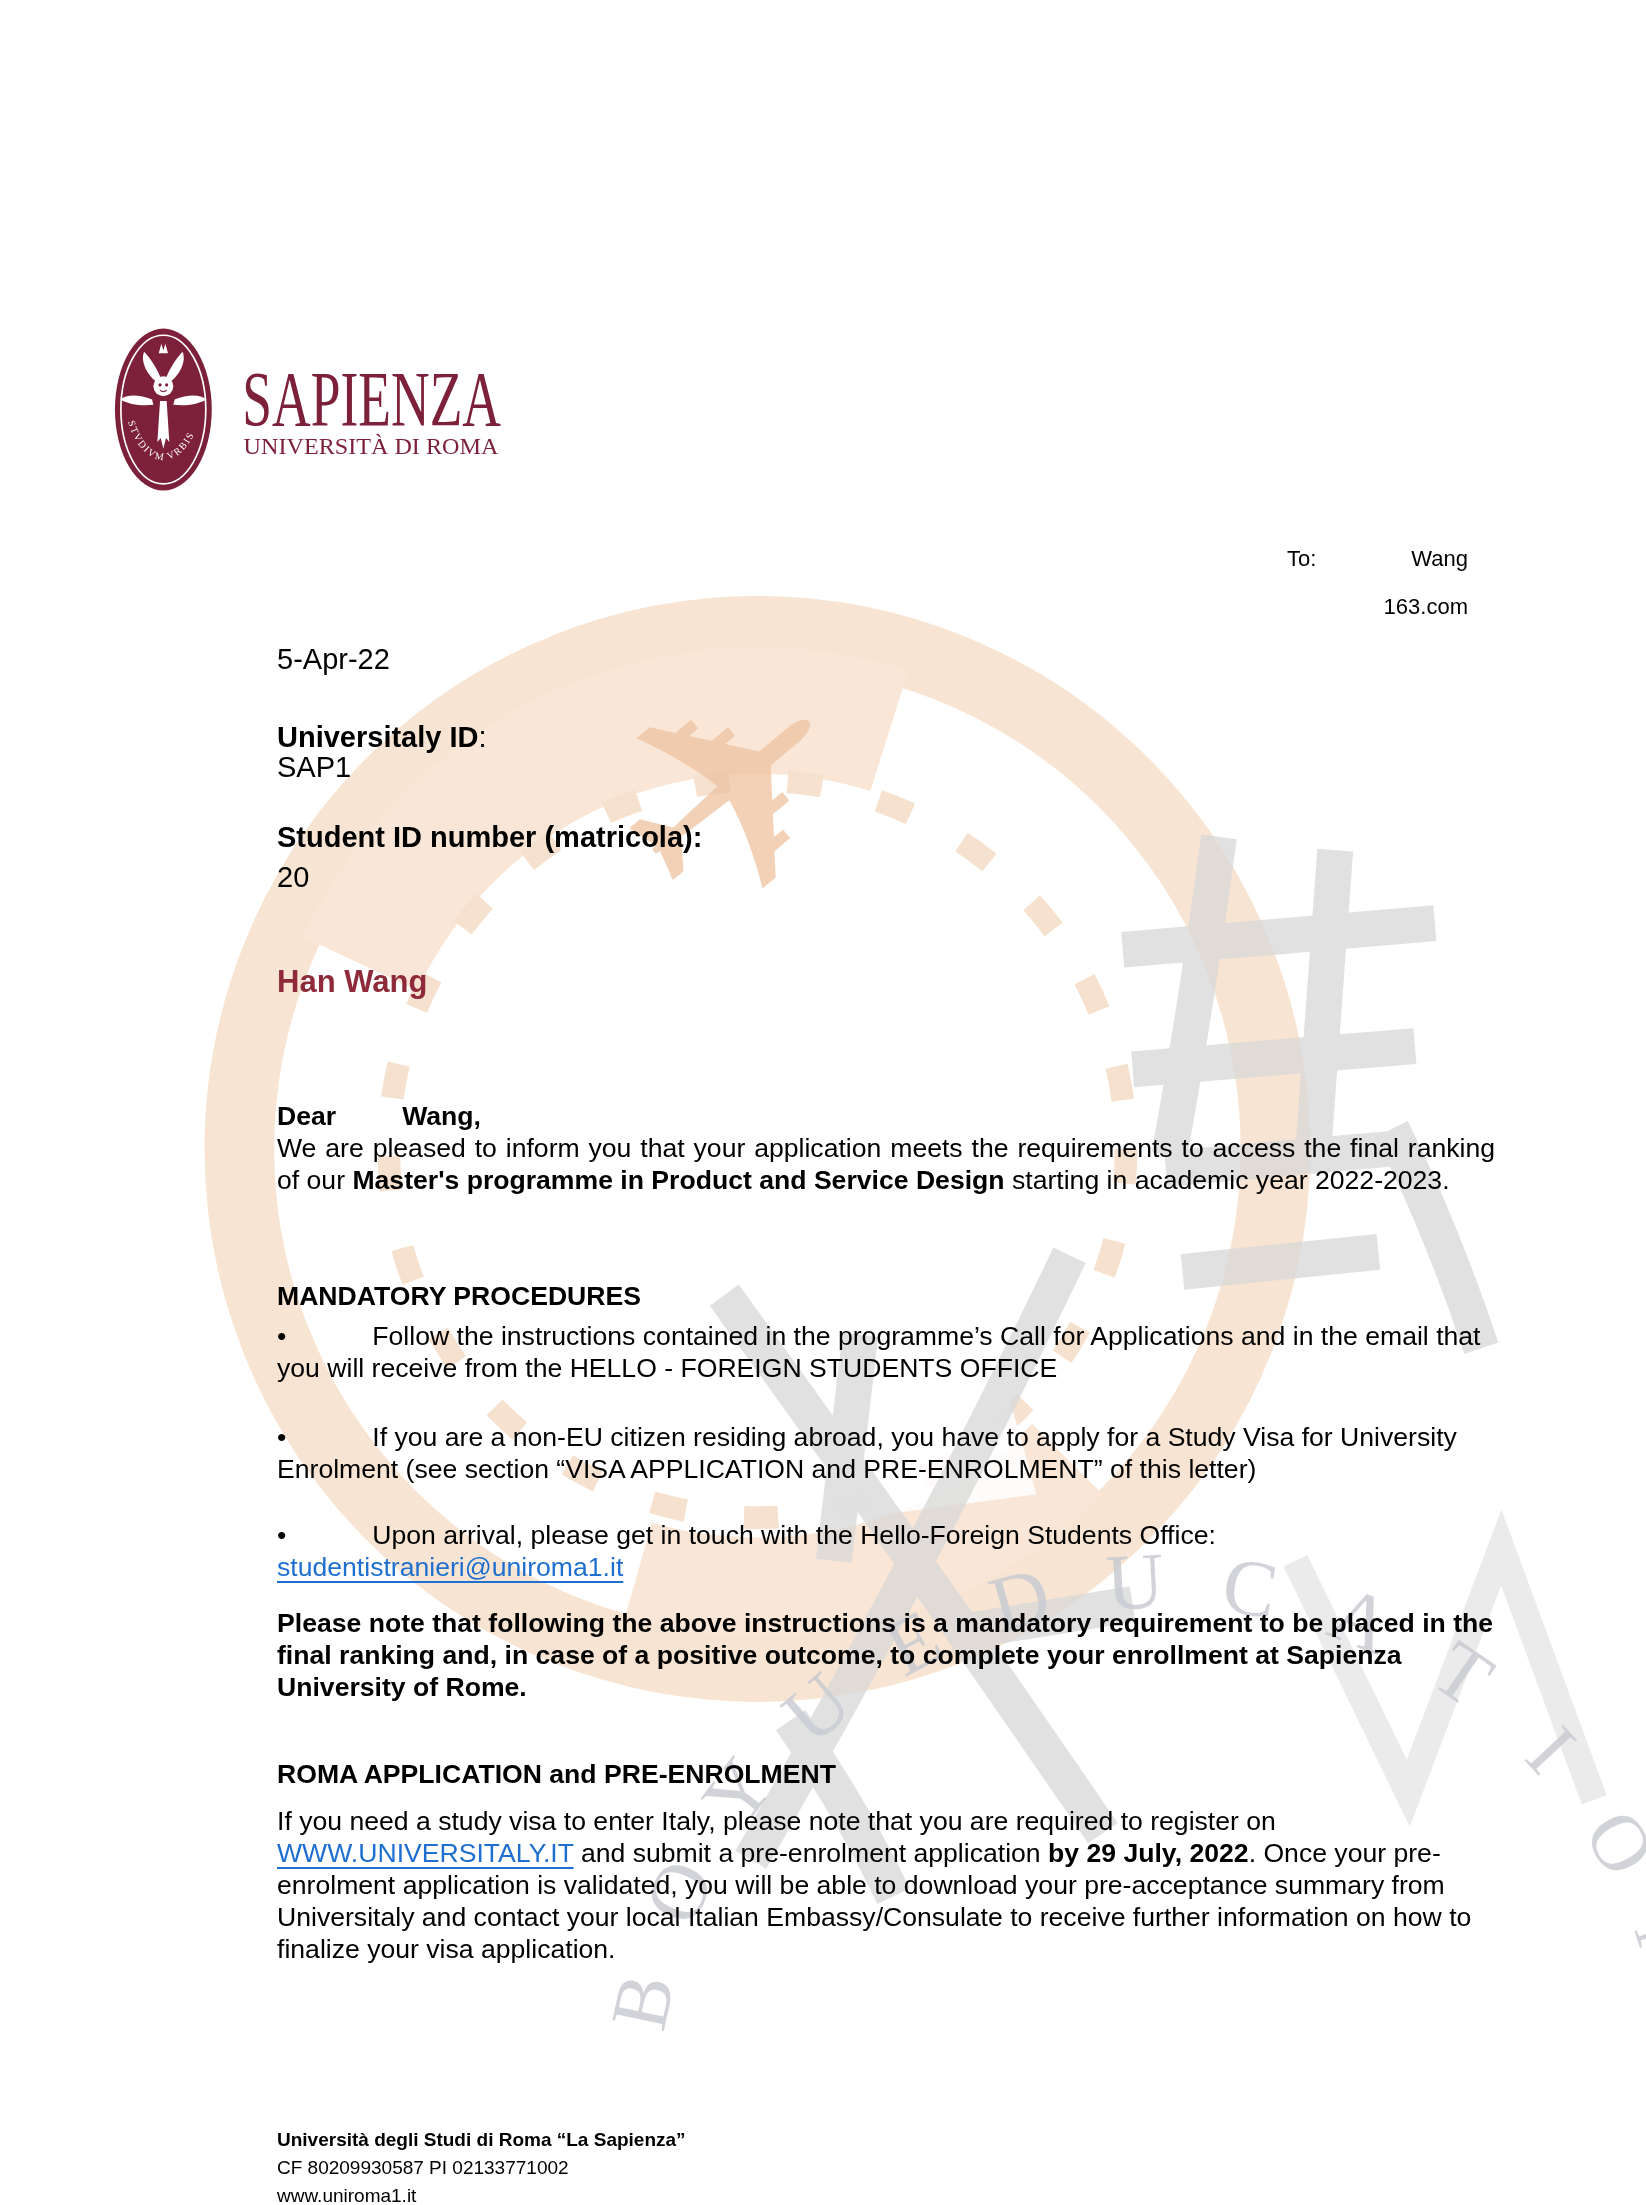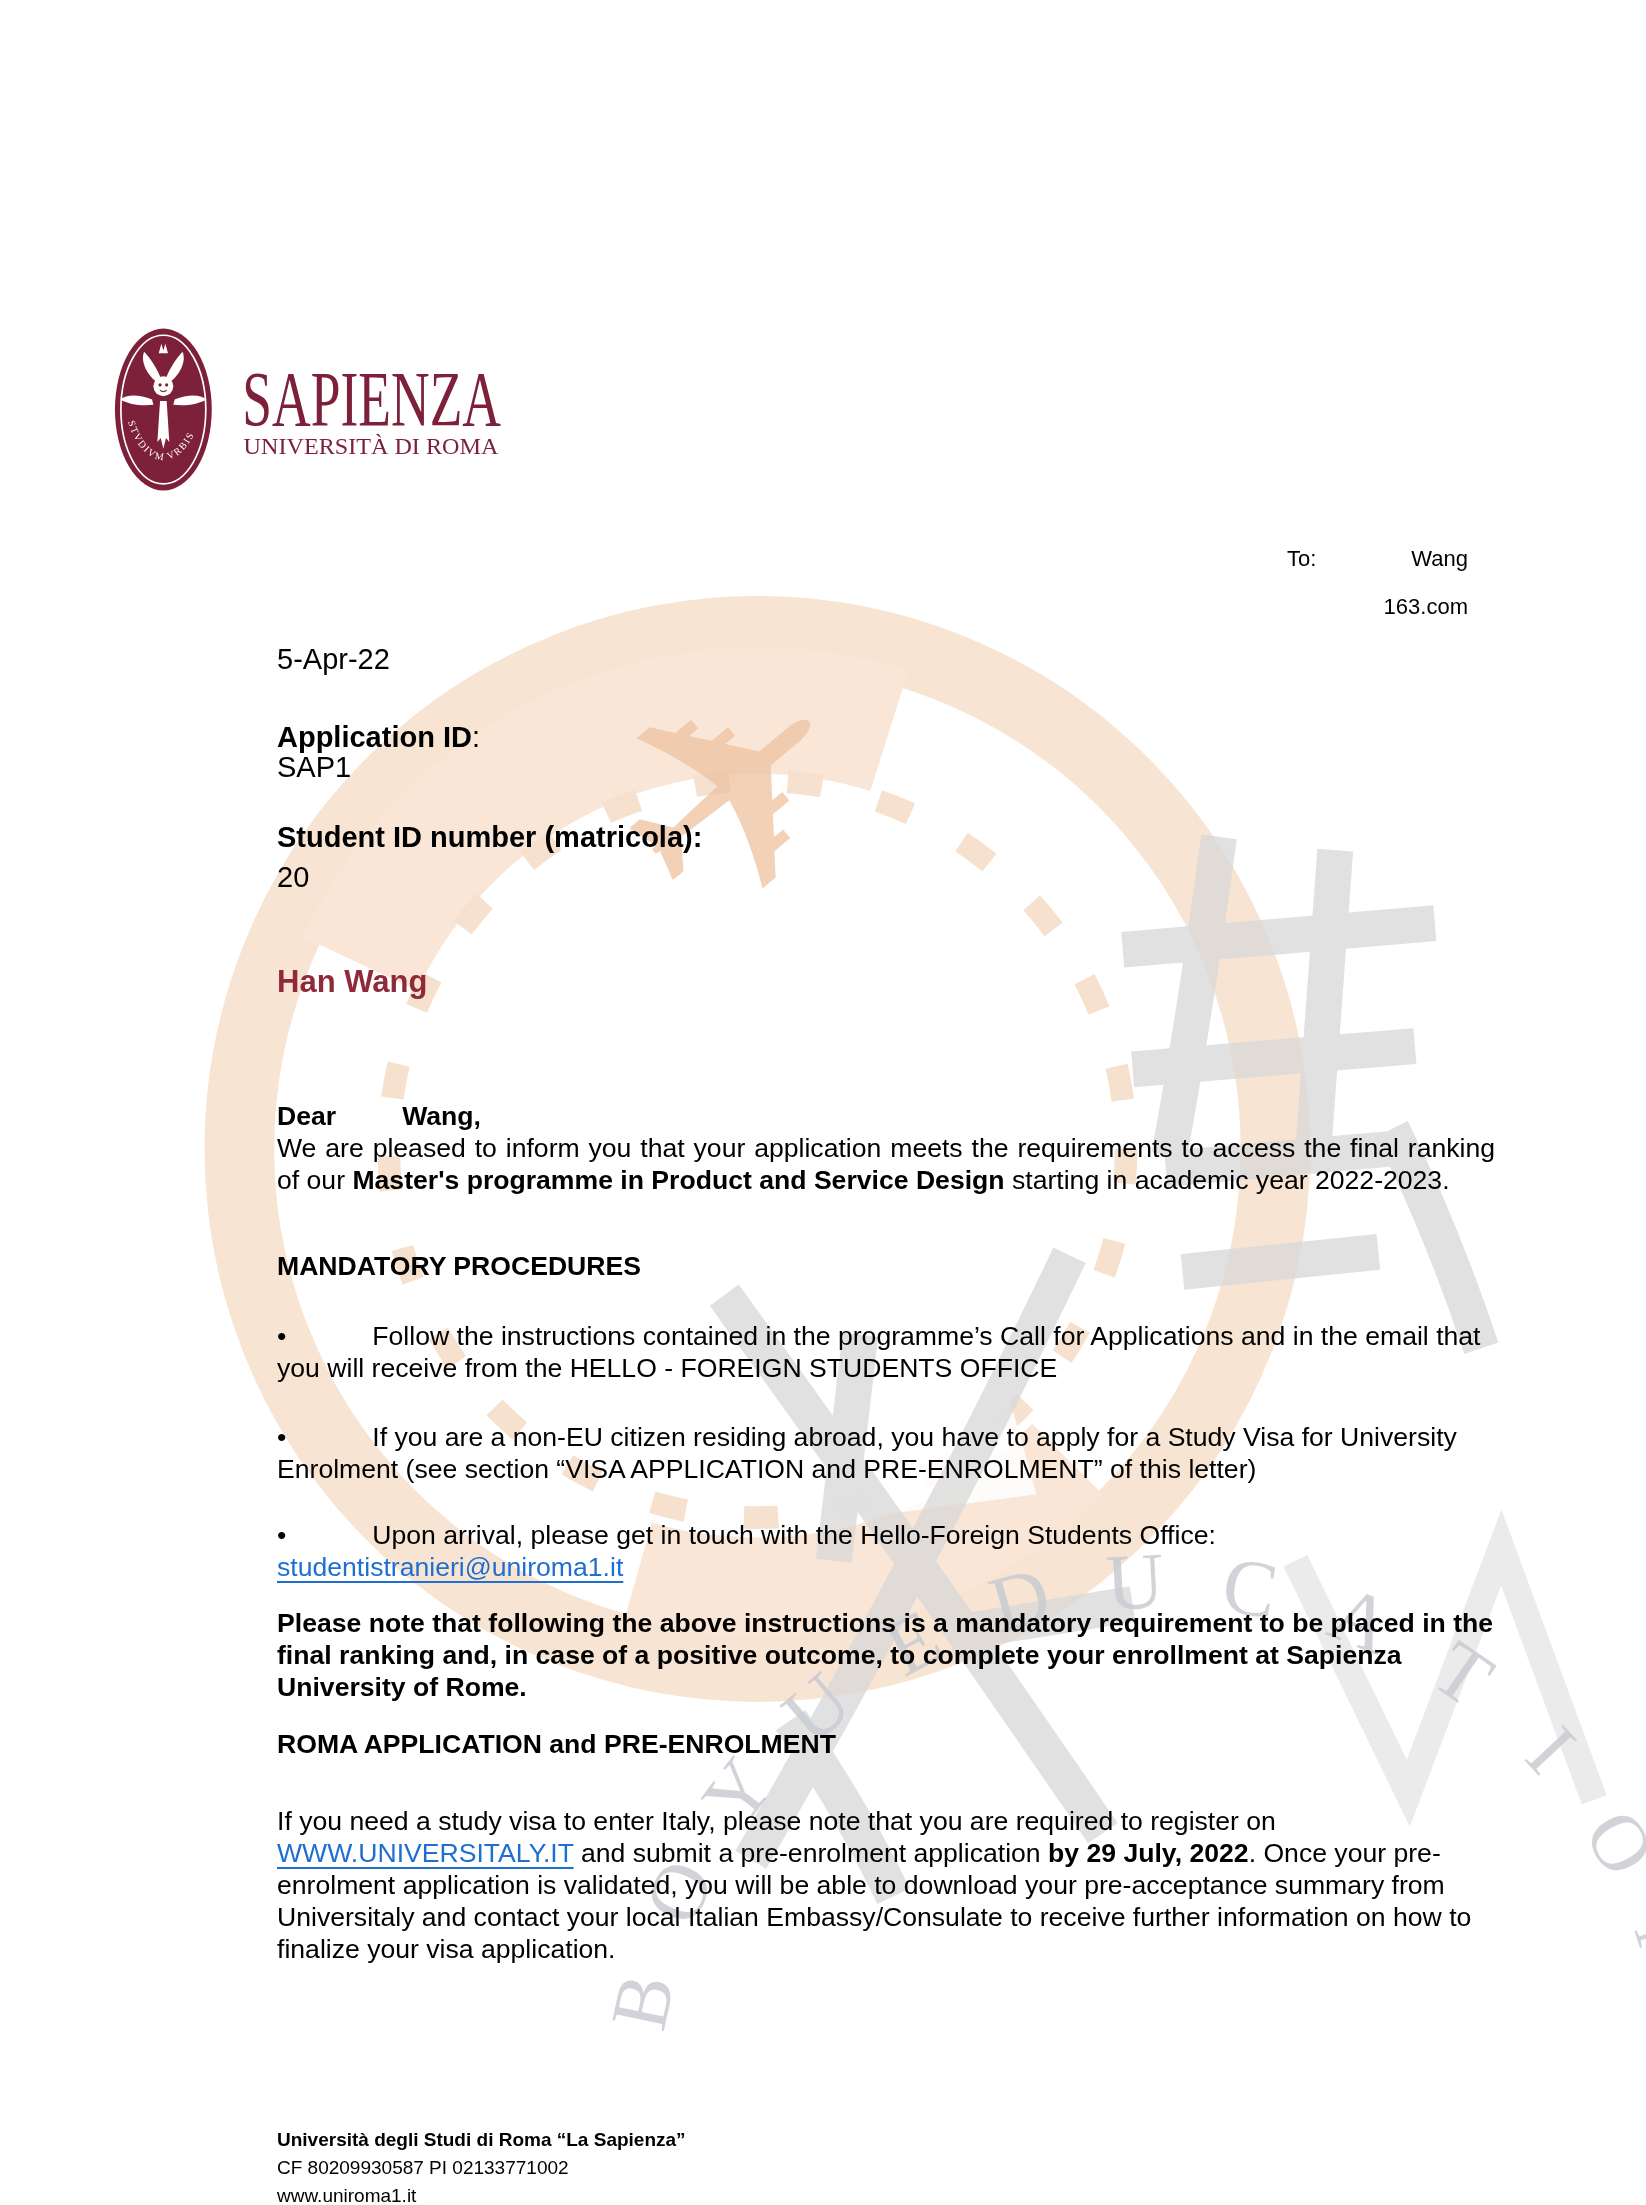--- a/index.html
+++ b/index.html
@@ -12,21 +12,21 @@
   
   #watermark { position:absolute; left:0; top:0; width:1647px; height:2205px; z-index:1; pointer-events:none; }
   #arc-letters span {
     position:absolute; font-family:"Liberation Serif", serif; font-size:80px;
     color:#c9ccd3; opacity:.85; font-weight:400;
   }
   
   .meta  { font-size:29px; line-height:35px; }
   .body-t{ font-size:26.6px; line-height:32px; }
   .title { font-size:31px; line-height:39px; font-weight:bold; color:#8e2a3a; }
-  .headg { font-size:26.6px; line-height:32px; font-weight:bold; }
+  .headg { font-size:26.6px; line-height:32px; font-weight:bold;margin-top:30px; }
   .to-block { width:181px; font-size:22px; line-height:48px; }
   .to-line1 { display:flex; justify-content:space-between; }
   .to-line2 { text-align:right; }
   .dear { font-weight:bold; }
   .dear-gap  { display:inline-block; width:66px; }
   .bullet-gap{ display:inline-block; width:86px; }
   .justify { text-align:justify; }
   p { margin:0; }
   a.link { color:#1f6fd0; text-decoration:underline; text-decoration-thickness:2px; text-underline-offset:4.6px; cursor:pointer; }
   .footer { font-size:19px; line-height:28px; }
@@ -122,21 +122,21 @@
     <div class="to-line1">
       <span>To:</span>
       <span>Wang</span>
     </div>
     <div class="to-line2">163.com</div>
   </div>
 
   <div class="abs z meta" style="left:277px; top:642px;">5-Apr-22</div>
 
   <div class="abs z meta" style="left:277px; top:720px;">
-    <b>Application ID</b><span>:</span>
+    <b>Universitaly ID</b><span>:</span>
   </div>
   <div class="abs z meta" style="left:277px; top:750px;">SAP1</div>
 
   <div class="abs z meta" style="left:277px; top:820px; font-weight:bold;">Student ID number (matricola):</div>
   <div class="abs z meta" style="left:277px; top:860px;">20</div>
 
   <div class="abs z title" style="left:277px; top:962px; width:1242px;">
     <div>Han Wang</div>
   </div>
 

